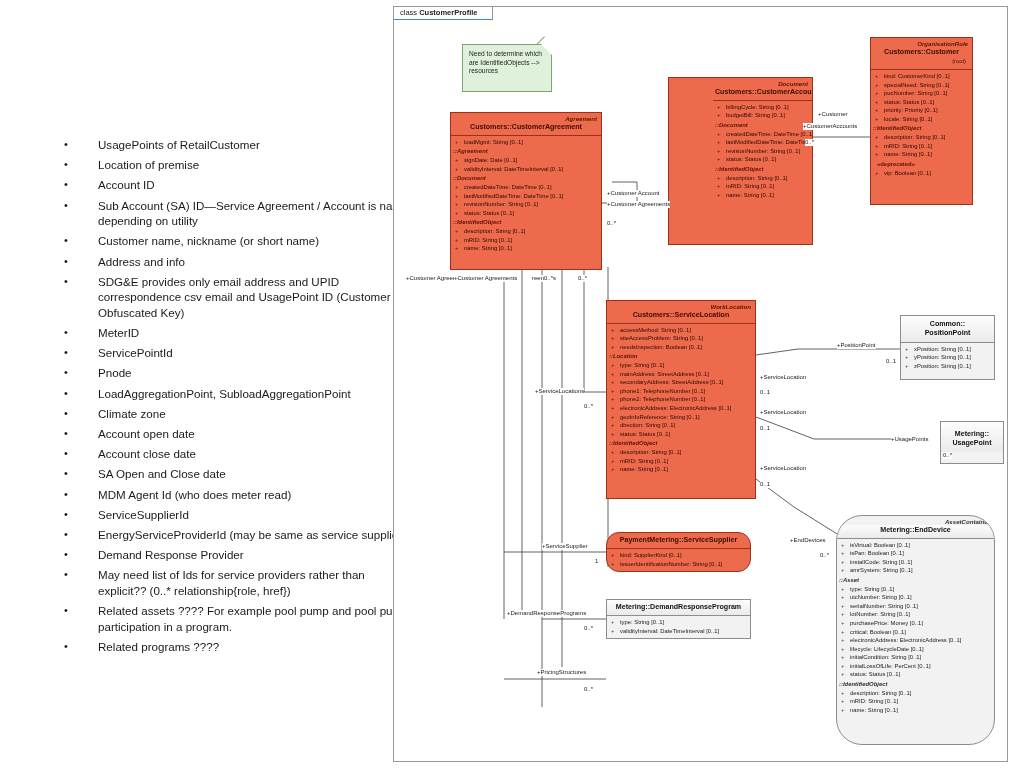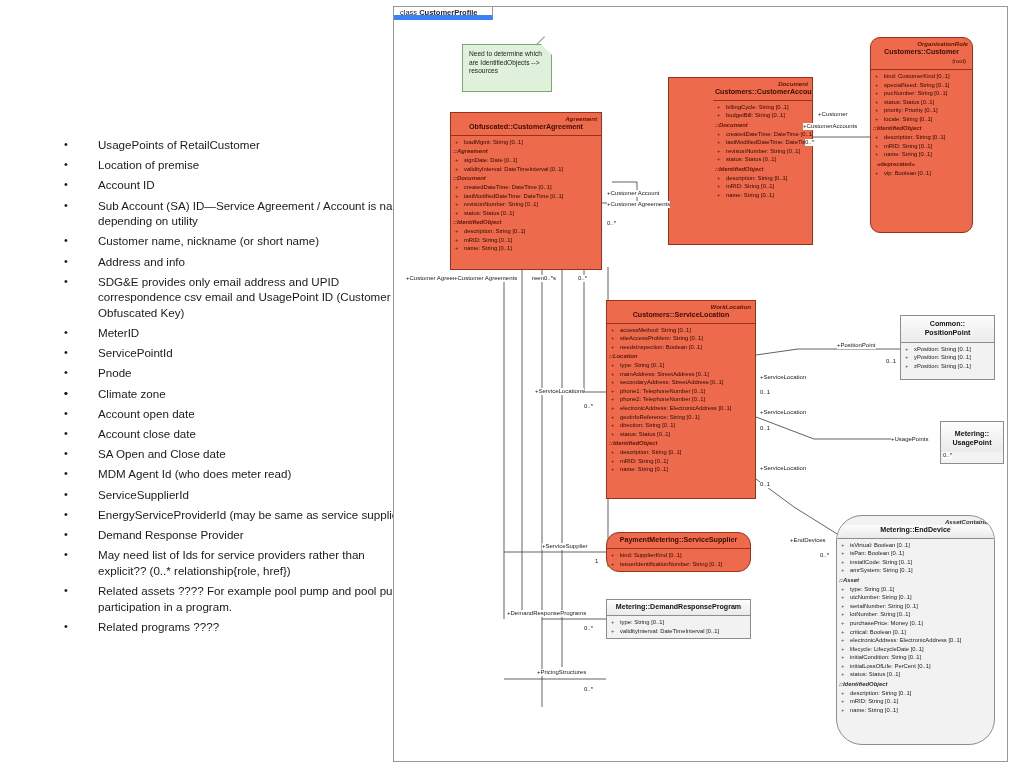--- a/index.html
+++ b/index.html
@@ -63,21 +63,21 @@
     background: #ffffff;
     box-sizing: border-box;
     overflow: hidden;
   }
   #diagram-tab {
     position: absolute;
     left: 0px; top: 0px;
     height: 13px;
     padding: 1px 14px 1px 6px;
     border-right: 1px solid #999999;
-    border-bottom: 5px solid #3b82f6;
+    border-bottom: 1px solid #3b82f6;
     background: #ffffff;
     font-size: 7.5px;
     color: #222222;
     white-space: nowrap;
     box-sizing: border-box;
   }
   #diagram-tab b { font-weight: bold; }
 
   
   .note {
@@ -204,21 +204,21 @@
       <li><span class="bdot">•</span><span>UsagePoints of RetailCustomer</span></li>
       <li><span class="bdot">•</span><span>Location of premise</span></li>
       <li><span class="bdot">•</span><span>Account ID</span></li>
       <li><span class="bdot">•</span><span>Sub Account (SA) ID—Service Agreement / Account is name depending on utility</span></li>
       <li><span class="bdot">•</span><span>Customer name, nickname (or short name)</span></li>
       <li><span class="bdot">•</span><span>Address and info</span></li>
       <li><span class="bdot">•</span><span>SDG&amp;E provides only email address and UPID correspondence csv email and UsagePoint ID (Customer Obfuscated Key)</span></li>
       <li><span class="bdot">•</span><span>MeterID</span></li>
       <li><span class="bdot">•</span><span>ServicePointId</span></li>
       <li><span class="bdot">•</span><span>Pnode</span></li>
-      <li><span class="bdot">•</span></li>
+      <li><span class="bdot">•</span><span>LoadAggregationPoint, SubloadAggregationPoint</span></li>
       <li><span class="bdot">•</span><span>Climate zone</span></li>
       <li><span class="bdot">•</span><span>Account open date</span></li>
       <li><span class="bdot">•</span><span>Account close date</span></li>
       <li><span class="bdot">•</span><span>SA Open and Close date</span></li>
       <li><span class="bdot">•</span><span>MDM Agent Id (who does meter read)</span></li>
       <li><span class="bdot">•</span><span>ServiceSupplierId</span></li>
       <li><span class="bdot">•</span><span>EnergyServiceProviderId (may be same as service supplier)</span></li>
       <li><span class="bdot">•</span><span>Demand Response Provider</span></li>
       <li><span class="bdot">•</span><span>May need list of Ids for service providers rather than explicit?? (0..* relationship{role, href})</span></li>
       <li><span class="bdot">•</span><span>Related assets ???? For example pool pump and pool pump participation in a program.</span></li>
@@ -267,21 +267,21 @@
     </svg>
 
     <div class="note" style="left:68px; top:37px; width:90px; height:48px;">
       <div class="dogear"></div>
       <div class="dogear2"></div>
       <span>Need to determine which are IdentifiedObjects --&gt; resources</span>
     </div>
 
     <div class="cls" id="c-customeragreement" style="left:56px; top:105px; width:152px; height:158px;">
       <div class="stereo">Agreement</div>
-      <div class="hdr">Obfuscated::CustomerAgreement</div>
+      <div class="hdr">Customers::CustomerAgreement</div>
       <div class="body">
         <div class="attr"><span class="plus">+</span><span>loadMgmt: String [0..1]</span></div>
         <div class="grp">::Agreement</div>
         <div class="attr"><span class="plus">+</span><span>signDate: Date [0..1]</span></div>
         <div class="attr"><span class="plus">+</span><span>validityInterval: DateTimeInterval [0..1]</span></div>
         <div class="grp">::Document</div>
         <div class="attr"><span class="plus">+</span><span>createdDateTime: DateTime [0..1]</span></div>
         <div class="attr"><span class="plus">+</span><span>lastModifiedDateTime: DateTime [0..1]</span></div>
         <div class="attr"><span class="plus">+</span><span>revisionNumber: String [0..1]</span></div>
         <div class="attr"><span class="plus">+</span><span>status: Status [0..1]</span></div>
@@ -303,21 +303,21 @@
         <div class="attr"><span class="plus">+</span><span>lastModifiedDateTime: DateTime [0..1]</span></div>
         <div class="attr"><span class="plus">+</span><span>revisionNumber: String [0..1]</span></div>
         <div class="attr"><span class="plus">+</span><span>status: Status [0..1]</span></div>
         <div class="grp">::IdentifiedObject</div>
         <div class="attr"><span class="plus">+</span><span>description: String [0..1]</span></div>
         <div class="attr"><span class="plus">+</span><span>mRID: String [0..1]</span></div>
         <div class="attr"><span class="plus">+</span><span>name: String [0..1]</span></div>
       </div>
     </div>
 
-    <div class="cls" id="c-customer" style="left:476px; top:30px; width:103px; height:196px;border-radius:10px;">
+    <div class="cls" id="c-customer" style="left:476px; top:30px; width:103px; height:168px;">
       <div class="stereo">OrganisationRole</div>
       <div class="hdr">
         <span>Customers::Customer</span>
         <span class="rootnote">(root)</span>
       </div>
       <div class="body">
         <div class="attr"><span class="plus">+</span><span>kind: CustomerKind [0..1]</span></div>
         <div class="attr"><span class="plus">+</span><span>specialNeed: String [0..1]</span></div>
         <div class="attr"><span class="plus">+</span><span>pucNumber: String [0..1]</span></div>
         <div class="attr"><span class="plus">+</span><span>status: Status [0..1]</span></div>

